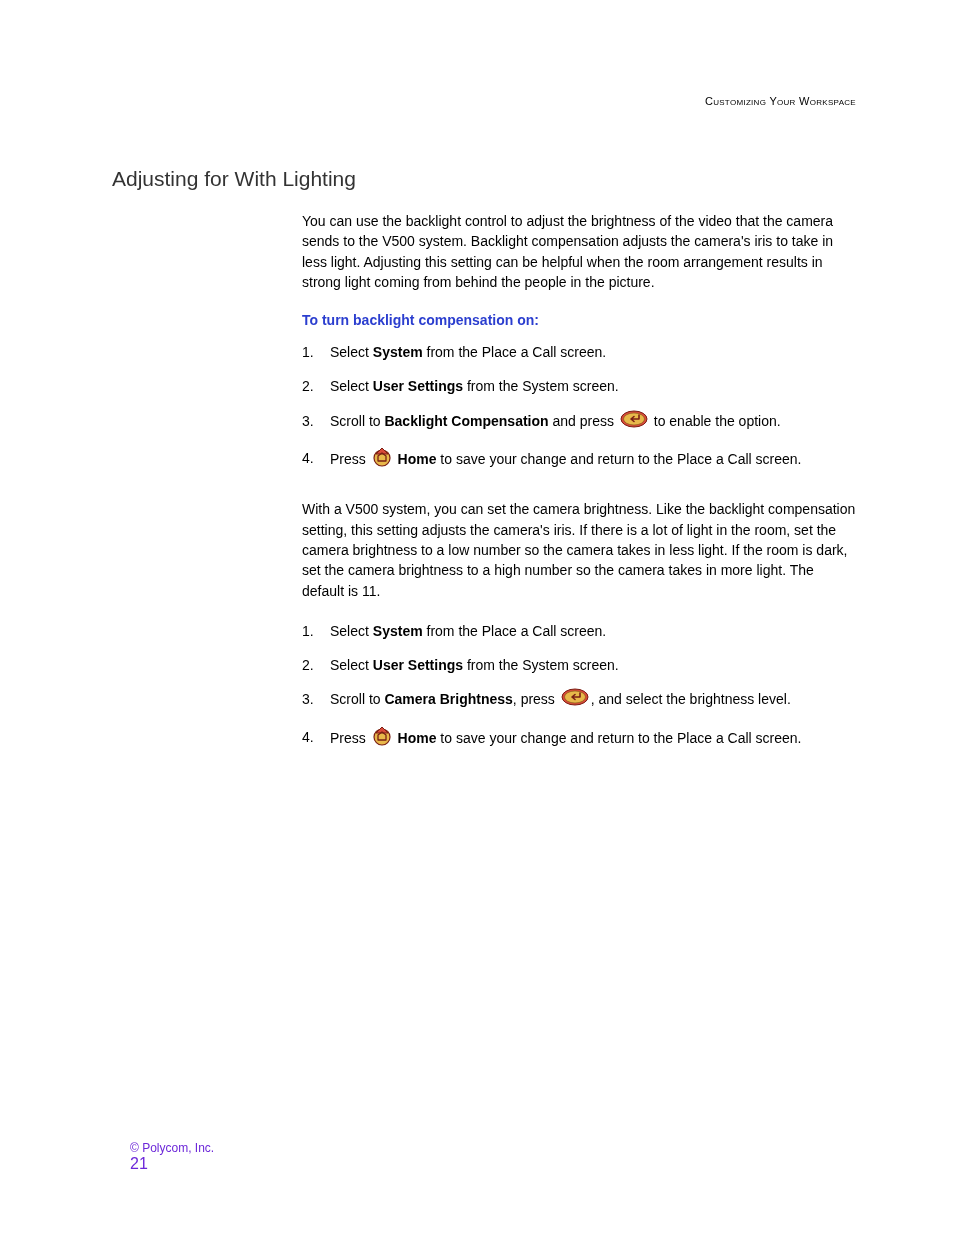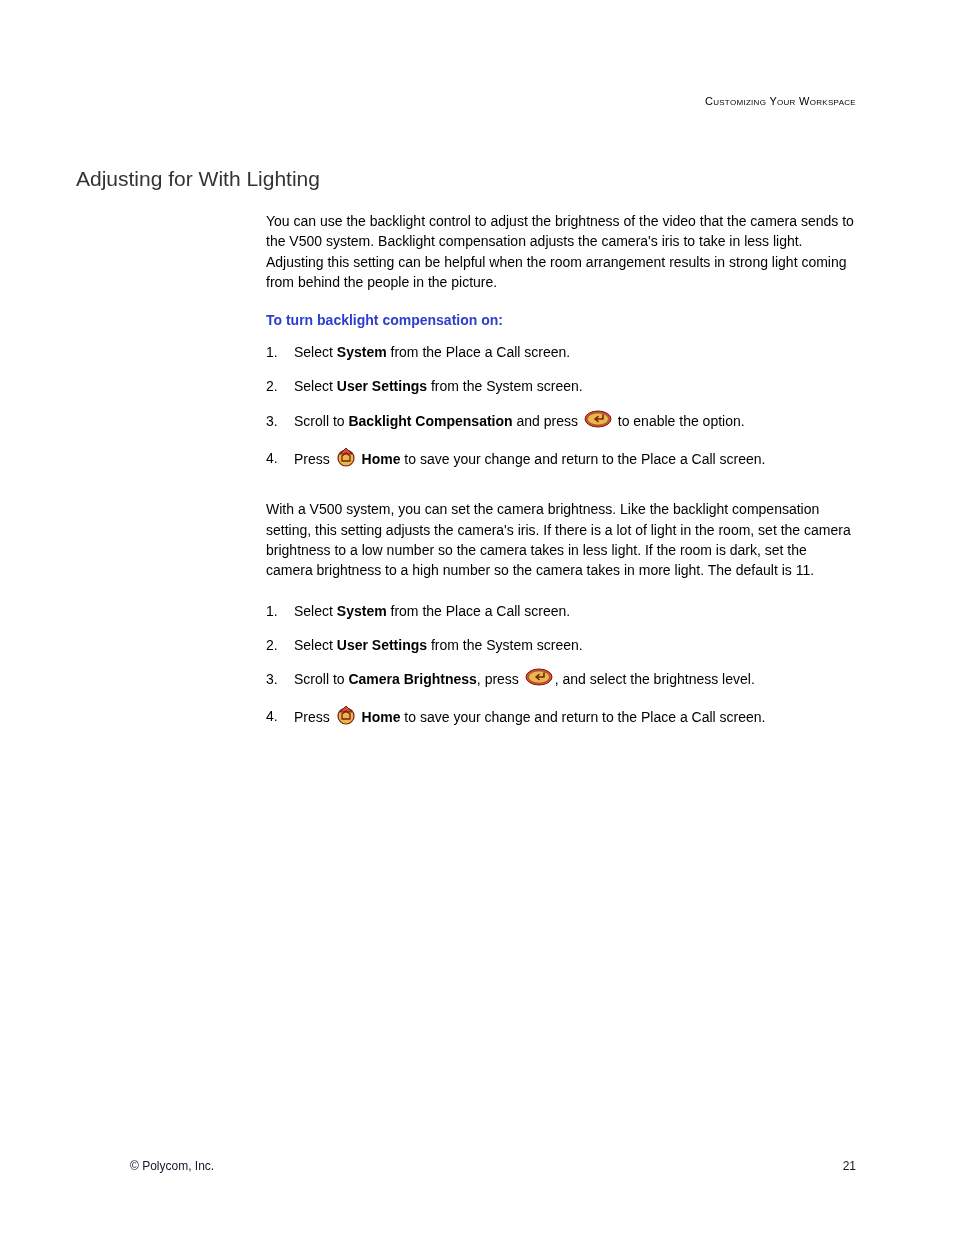--- a/index.html
+++ b/index.html
@@ -5,21 +5,21 @@
   * { margin: 0; padding: 0; box-sizing: border-box; }
   body {
     width: 954px;
     height: 1235px;
     background: #fff;
     font-family: Verdana, Geneva, sans-serif;
     color: #000;
     position: relative;
   }
   .page {
-    padding: 95px 98px 60px 76px;
+    padding: 95px 98px 60px 112px;
   }
   .header-right {
     text-align: right;
     font-size: 11px;
     font-variant: small-caps;
     letter-spacing: 0.3px;
     margin-bottom: 60px;
   }
   .section-heading {
     font-size: 21px;
@@ -68,26 +68,27 @@
     margin: 0 2px;
     position: relative;
     top: -1px;
   }
   .footer {
     position: absolute;
     bottom: 62px;
     left: 130px;
     right: 98px;
     font-size: 12px;
-    color: #0f172a;
+    color: #6d28d9;
     display: flex;
     justify-content: space-between;
     align-items: baseline;
+    flex-direction: column;
   }
-  .page-num { font-size: 12px; }
+  .page-num { font-size: 16px; }
 </style>
 </head>
 <body>
 
 <div class="page">
 
   <div class="header-right">Customizing Your Workspace</div>
 
   <h2 class="section-heading">Adjusting for With Lighting</h2>
 

